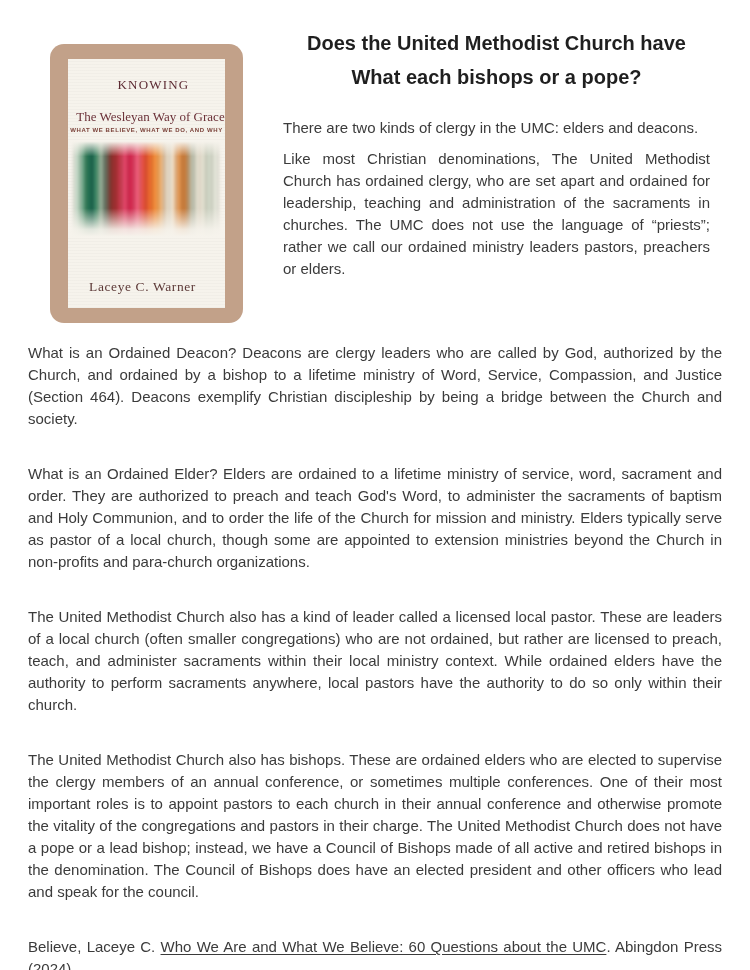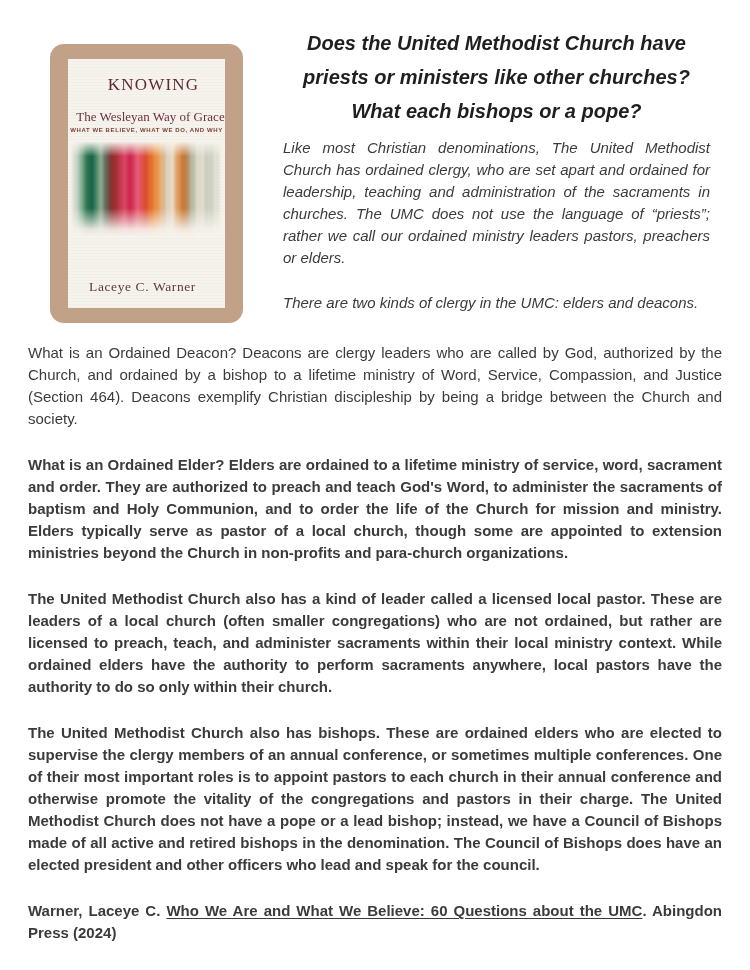--- a/index.html
+++ b/index.html
@@ -30,21 +30,21 @@
     width: 100%;
     height: 100%;
     background: #f6f3ec;
     background-image: repeating-linear-gradient(0deg, rgba(0,0,0,0.02) 0 1px, rgba(0,0,0,0) 1px 3px);
     text-align: center;
     font-family: "Liberation Serif", serif;
     overflow: hidden;
   }
   .cover-title {
     margin-top: 14px;
-    font-size: 17px;
+    font-size: 13px;
     line-height: 23px;
     letter-spacing: 1.2px;
     color: #5d2b33;
     margin-left: 14px;
   }
   .cover-subtitle {
     margin-top: 13px;
     font-size: 13px;
     line-height: 16px;
     color: #6b3138;
@@ -85,21 +85,21 @@
   }
   .cover-author {
     position: absolute;
     left: 0; right: 8px; bottom: 13px;
     font-size: 13.5px;
     letter-spacing: 0.6px;
     color: #5d3a38;
   }
 
   
-  .right-col { flex: 1; margin-left: 40px; margin-right: 40px; font-style: italic; }
+  .right-col { flex: 1; margin-left: 40px; margin-right: 40px; }
   .heading {
     margin-top: 26px;
     text-align: center;
     font-weight: bold;
     font-size: 20px;
     line-height: 34px;
     color: #1f1f1f;
   }
   .heading-line { white-space: nowrap; }
   .para {
@@ -107,21 +107,21 @@
     font-size: 15px;
     line-height: 22px;
     color: #3b3b3b;
     margin: 0;
   }
   .intro-1 { margin-top: 9px; }
   .intro-2 { margin-top: 23px; }
 
   
   .body-section { margin: 19px 28px 0 28px; }
-  .body-section .para + .para { margin-top: 24px; font-weight: bold; }
+  .body-section .para + .para { margin-top: 33px; }
   .citation { margin-top: 21px; }
   .citation .book-title-underline { text-decoration: underline; text-underline-offset: 2px; }
 </style>
 </head>
 <body>
 
 <div class="page">
 
   <div class="top-row">
 
@@ -136,30 +136,29 @@
           <div class="art-strokes"></div>
           <div class="art-fade"></div>
         </div>
         <div class="cover-author">Laceye C. Warner</div>
       </div>
     </div>
 
     <div class="right-col">
       <div class="heading">
         <div class="heading-line">Does the United Methodist Church have</div>
-        <div class="heading-line">priests or ministers like other churches?</div>
         <div class="heading-line">What each bishops or a pope?</div>
       </div>
+      <p class="para intro-2">There are two kinds of clergy in the UMC: elders and deacons.</p>
       <p class="para intro-1">Like most Christian denominations, The United Methodist Church has ordained clergy, who are set apart and ordained for leadership, teaching and administration of the sacraments in churches.  The UMC does not use the language of “priests”; rather we call our ordained ministry leaders pastors, preachers or elders.</p>
-      <p class="para intro-2">There are two kinds of clergy in the UMC: elders and deacons.</p>
     </div>
 
   </div>
 
   <div class="body-section">
     <p class="para">What is an Ordained Deacon? Deacons are clergy leaders who are called by God, authorized by the Church, and ordained by a bishop to a lifetime ministry of Word, Service, Compassion, and Justice (Section 464). Deacons exemplify Christian discipleship by being a bridge between the Church and society.</p>
     <p class="para">What is an Ordained Elder? Elders are ordained to a lifetime ministry of service, word, sacrament and order. They are authorized to preach and teach God's Word, to administer the sacraments of baptism and Holy Communion, and to order the life of the Church for mission and ministry. Elders typically serve as pastor of a local church, though some are appointed to extension ministries beyond the Church in non-profits and para-church organizations.</p>
     <p class="para">The United Methodist Church also has a kind of leader called a licensed local pastor. These are leaders of a local church (often smaller congregations) who are not ordained, but rather are licensed to preach, teach, and administer sacraments within their local ministry context.  While ordained elders have the authority to perform sacraments anywhere, local pastors have the authority to do so only within their church.</p>
     <p class="para">The United Methodist Church also has bishops. These are ordained elders who are elected to supervise the clergy members of an annual conference, or sometimes multiple conferences. One of their most important roles is to appoint pastors to each church in their annual conference and otherwise promote the vitality of the congregations and pastors in their charge.  The United Methodist Church does not have a pope or a lead bishop; instead, we have a Council of Bishops made of all active and retired bishops in the denomination.  The Council of Bishops does have an elected president and other officers who lead and speak for the council.</p>
-    <p class="para citation"><span>Warner, Laceye C. </span><span class="book-title-underline">Who We Are and What We Believe: 60 Questions about the UMC</span><span>. Abingdon Press (2024)</span></p>
+    <p class="para citation"><span>Believe, Laceye C. </span><span class="book-title-underline">Who We Are and What We Believe: 60 Questions about the UMC</span><span>. Abingdon Press (2024)</span></p>
   </div>
 
 </div>
 
 </body></html>

